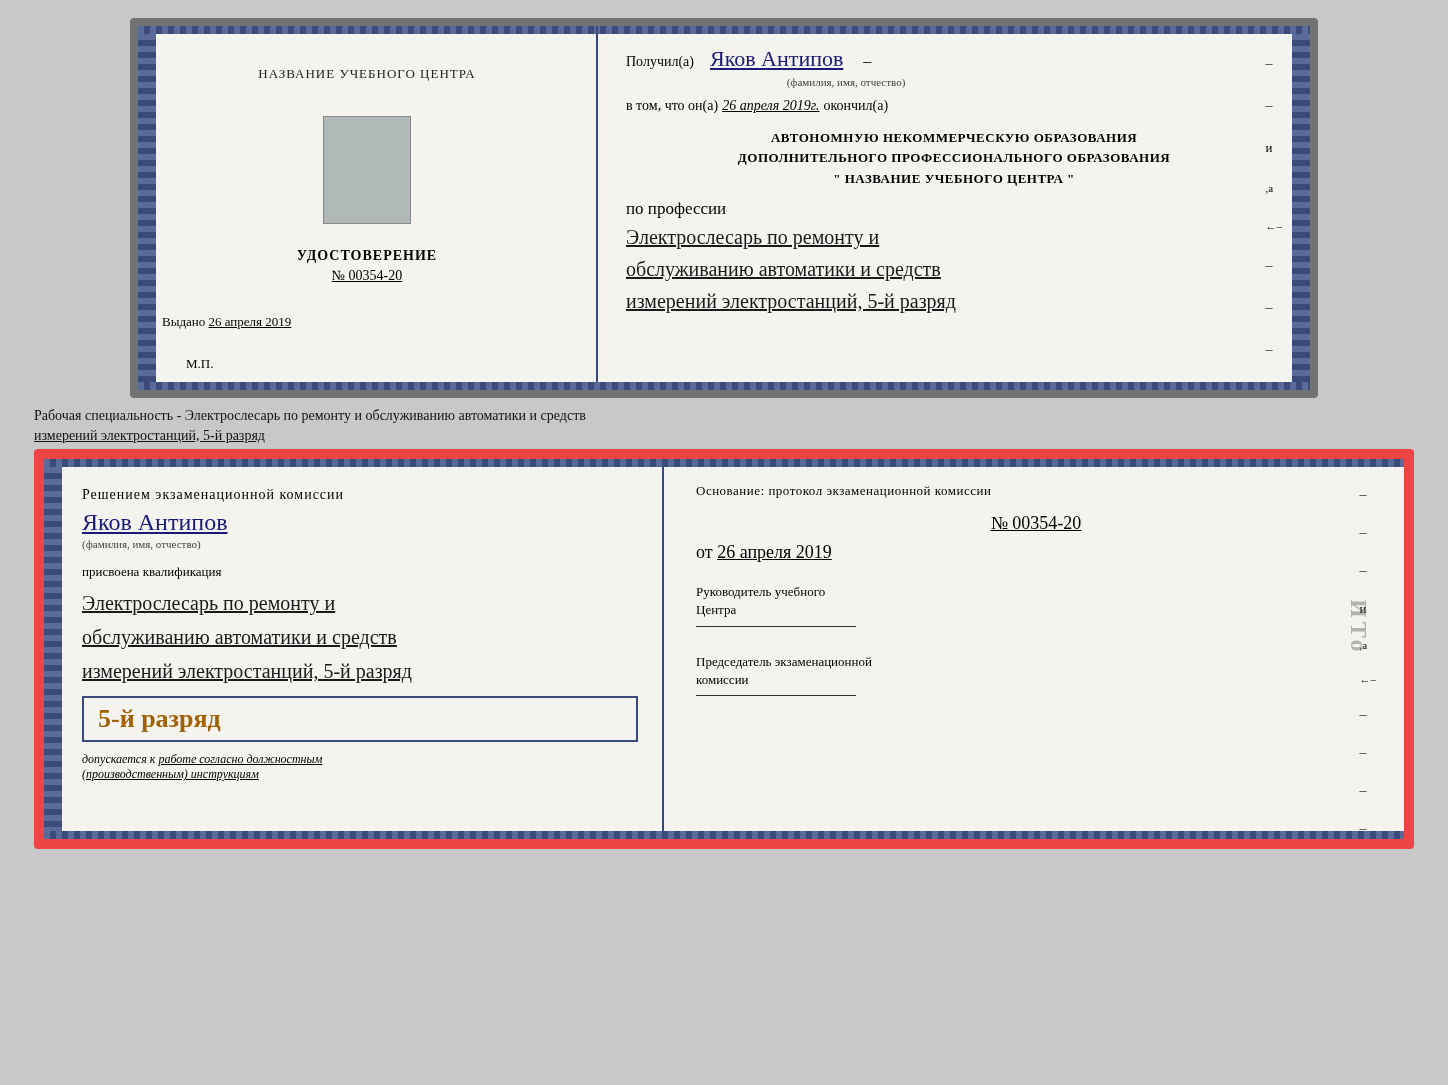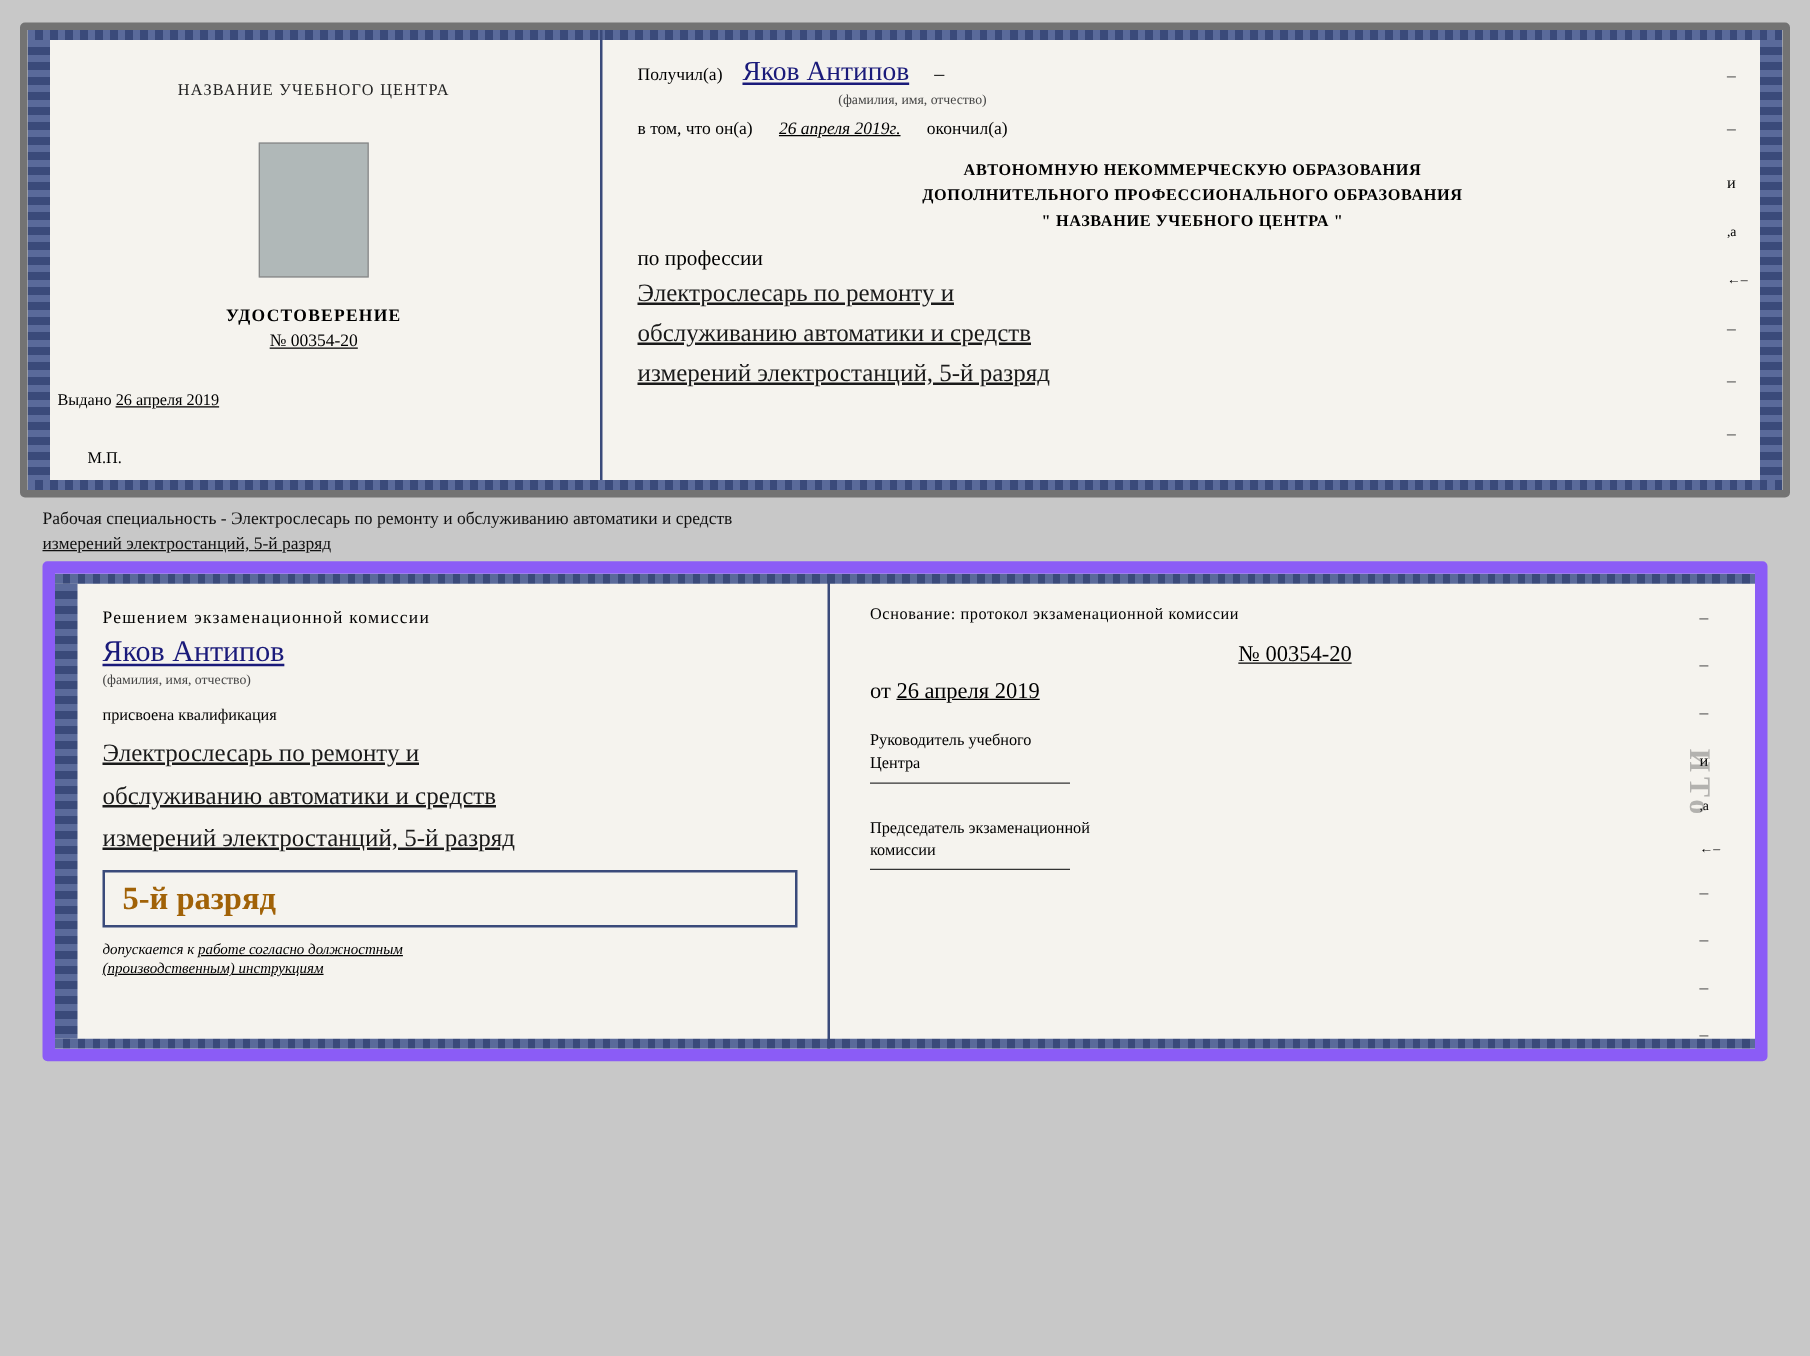--- a/index.html
+++ b/index.html
@@ -10,23 +10,23 @@
       min-height: 1085px;
       display: flex;
       flex-direction: column;
       align-items: center;
       padding: 18px 20px;
     }
 
     
     .diploma-top {
       display: flex;
-      width: 1416px;
+      width: 1188px;
       background: #f5f3ee;
-      border: 6px solid #737373;
+      border: 8px solid #737373;
       border-radius: 4px;
       min-height: 380px;
       position: relative;
       overflow: hidden;
     }
 
     .diploma-top::before {
       content: '';
       position: absolute;
       top: 0; left: 0; right: 0;
@@ -155,21 +155,21 @@
       color: #444;
       text-align: center;
       width: 280px;
       margin-left: 80px;
       margin-bottom: 10px;
     }
 
     .right-date-line {
       display: flex;
       align-items: baseline;
-      gap: 21px;
+      gap: 4px;
       margin-bottom: 14px;
       font-size: 14px;
     }
 
     .right-date-line .date-val {
       font-style: italic;
       text-decoration: underline;
     }
 
     .org-text {
@@ -209,21 +209,21 @@
       font-size: 14px;
       color: #111;
       line-height: 1.4;
     }
 
     
     .diploma-bottom {
       display: flex;
       width: 1380px;
       background: #f5f3ee;
-      border: 10px solid #8b5cf6;
+      border: 10px solid #ef4444;
       border-radius: 4px;
       min-height: 400px;
       position: relative;
       overflow: hidden;
     }
 
     .diploma-bottom::before {
       content: '';
       position: absolute;
       top: 0; left: 0; right: 0;

